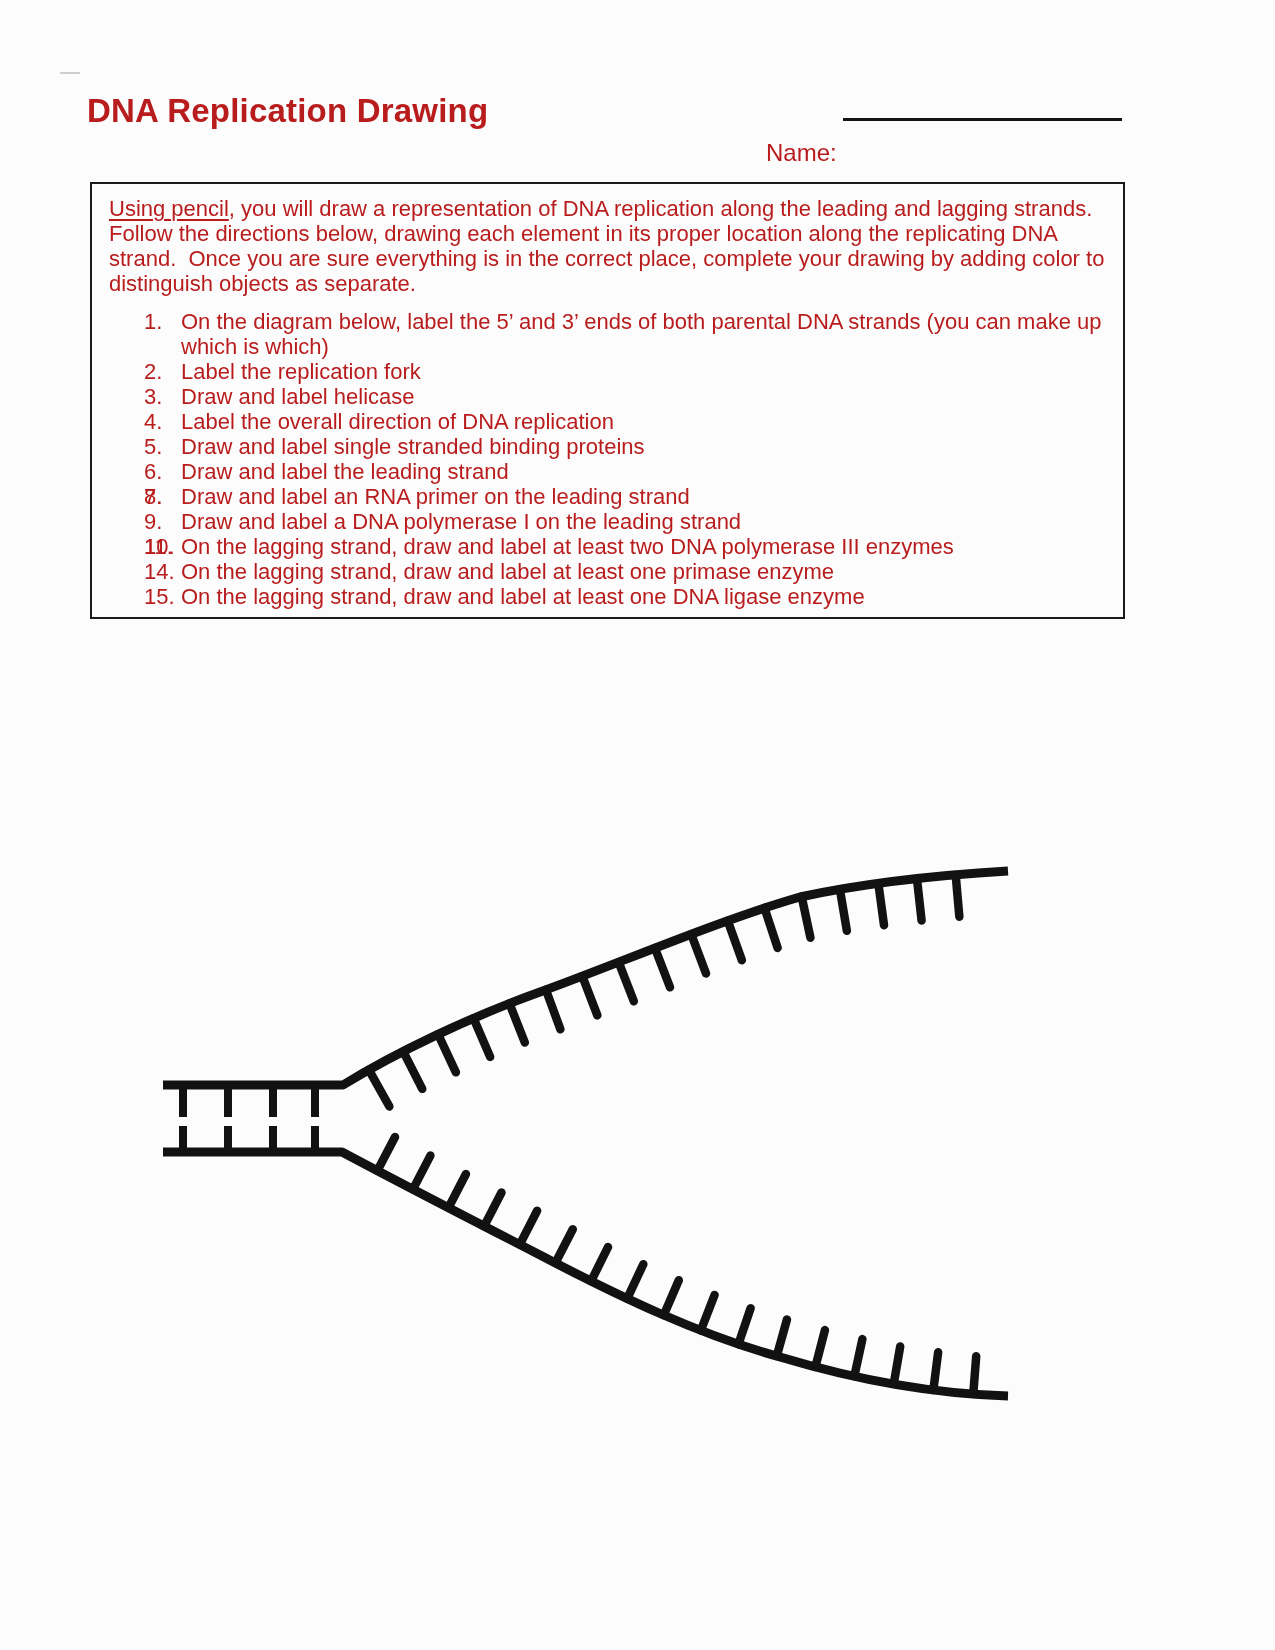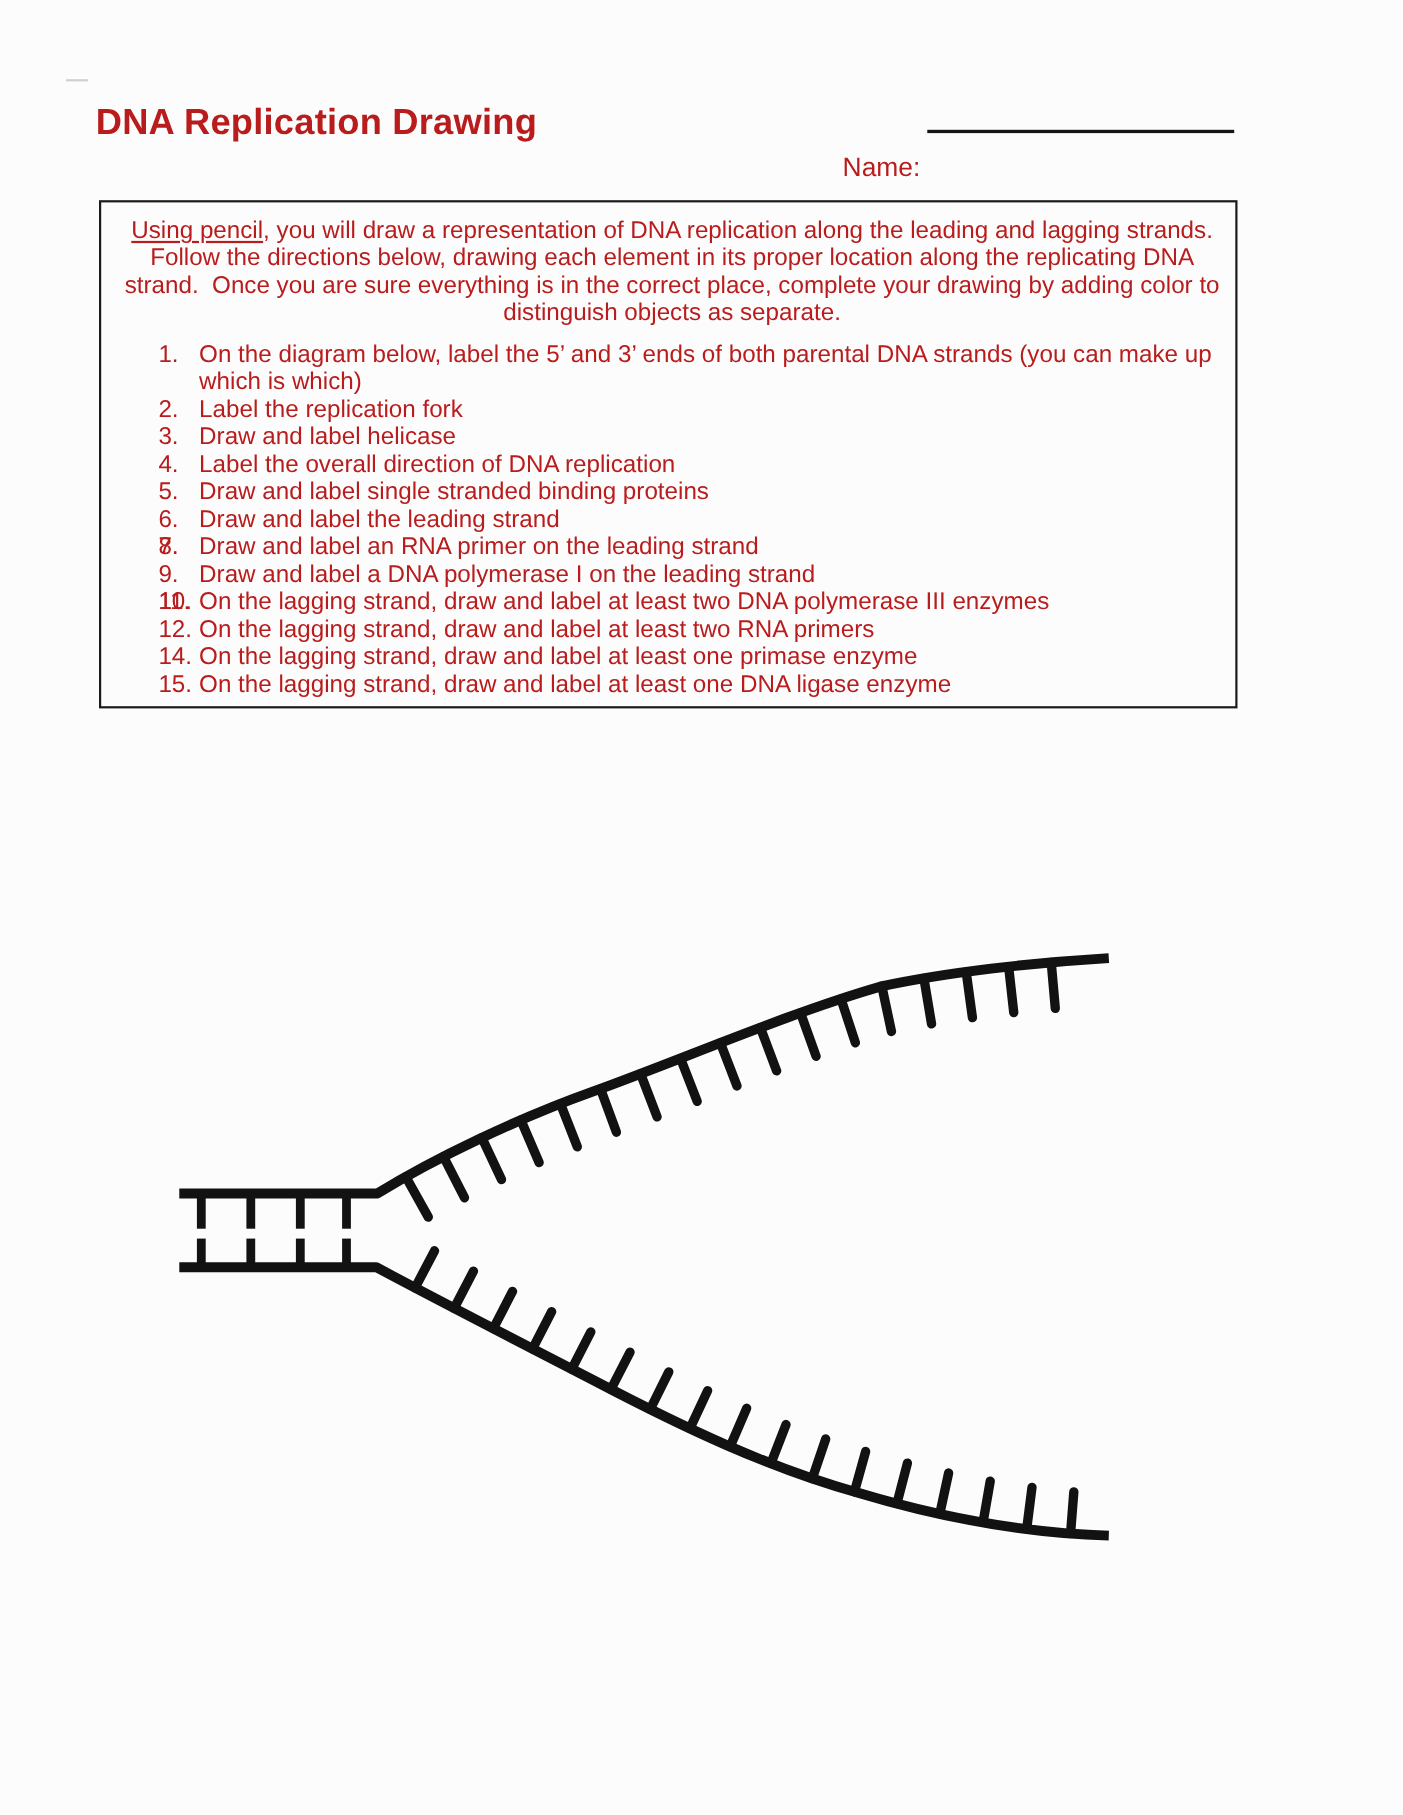--- a/index.html
+++ b/index.html
@@ -42,21 +42,21 @@
   .inst-box{
     position:absolute;
     left:90px; top:182px;
     width:1035px;
     box-sizing:border-box;
     border:2px solid #1a1a1a;
     padding:12px 10px 8px 17px;
     font-size:22px;
     line-height:25px;
   }
-  .inst-intro{margin:0;text-align:center;}
+  .inst-intro{margin:0;}
   .u{
     text-decoration:underline;
     text-decoration-thickness:2px;
     text-underline-offset:3px;
   }
   .inst-list{
     margin:13px 0 0 0;
     padding:0;
     list-style:none;
   }
@@ -95,21 +95,20 @@
         <li><span class="num">2.</span><span>Label the replication fork</span></li>
         <li><span class="num">3.</span><span>Draw and label helicase</span></li>
         <li><span class="num">4.</span><span>Label the overall direction of DNA replication</span></li>
         <li><span class="num">5.</span><span>Draw and label single stranded binding proteins</span></li>
         <li><span class="num">6.</span><span>Draw and label the leading strand</span></li>
         <li><span class="num">7.</span></li>
         <li><span class="num">8.</span><span>Draw and label an RNA primer on the leading strand</span></li>
         <li><span class="num">9.</span><span>Draw and label a DNA polymerase I on the leading strand</span></li>
         <li><span class="num">10.</span></li>
         <li><span class="num">11.</span><span>On the lagging strand, draw and label at least two DNA polymerase III enzymes</span></li>
-        <li><span class="num">12.</span><span>On the lagging strand, draw and label at least two RNA primers</span></li>
         <li><span class="num">14.</span><span>On the lagging strand, draw and label at least one primase enzyme</span></li>
         <li><span class="num">15.</span><span>On the lagging strand, draw and label at least one DNA ligase enzyme</span></li>
       </ol>
   </div>
 
   <svg id="fork-svg" viewBox="0 0 1275 1650" xmlns="http://www.w3.org/2000/svg">
       <line x1="183" y1="1085" x2="183" y2="1117" stroke="#121212" stroke-width="8"></line>
       <line x1="183" y1="1126" x2="183" y2="1152" stroke="#121212" stroke-width="8"></line>
       <line x1="228" y1="1085" x2="228" y2="1117" stroke="#121212" stroke-width="8"></line>
       <line x1="228" y1="1126" x2="228" y2="1152" stroke="#121212" stroke-width="8"></line>

